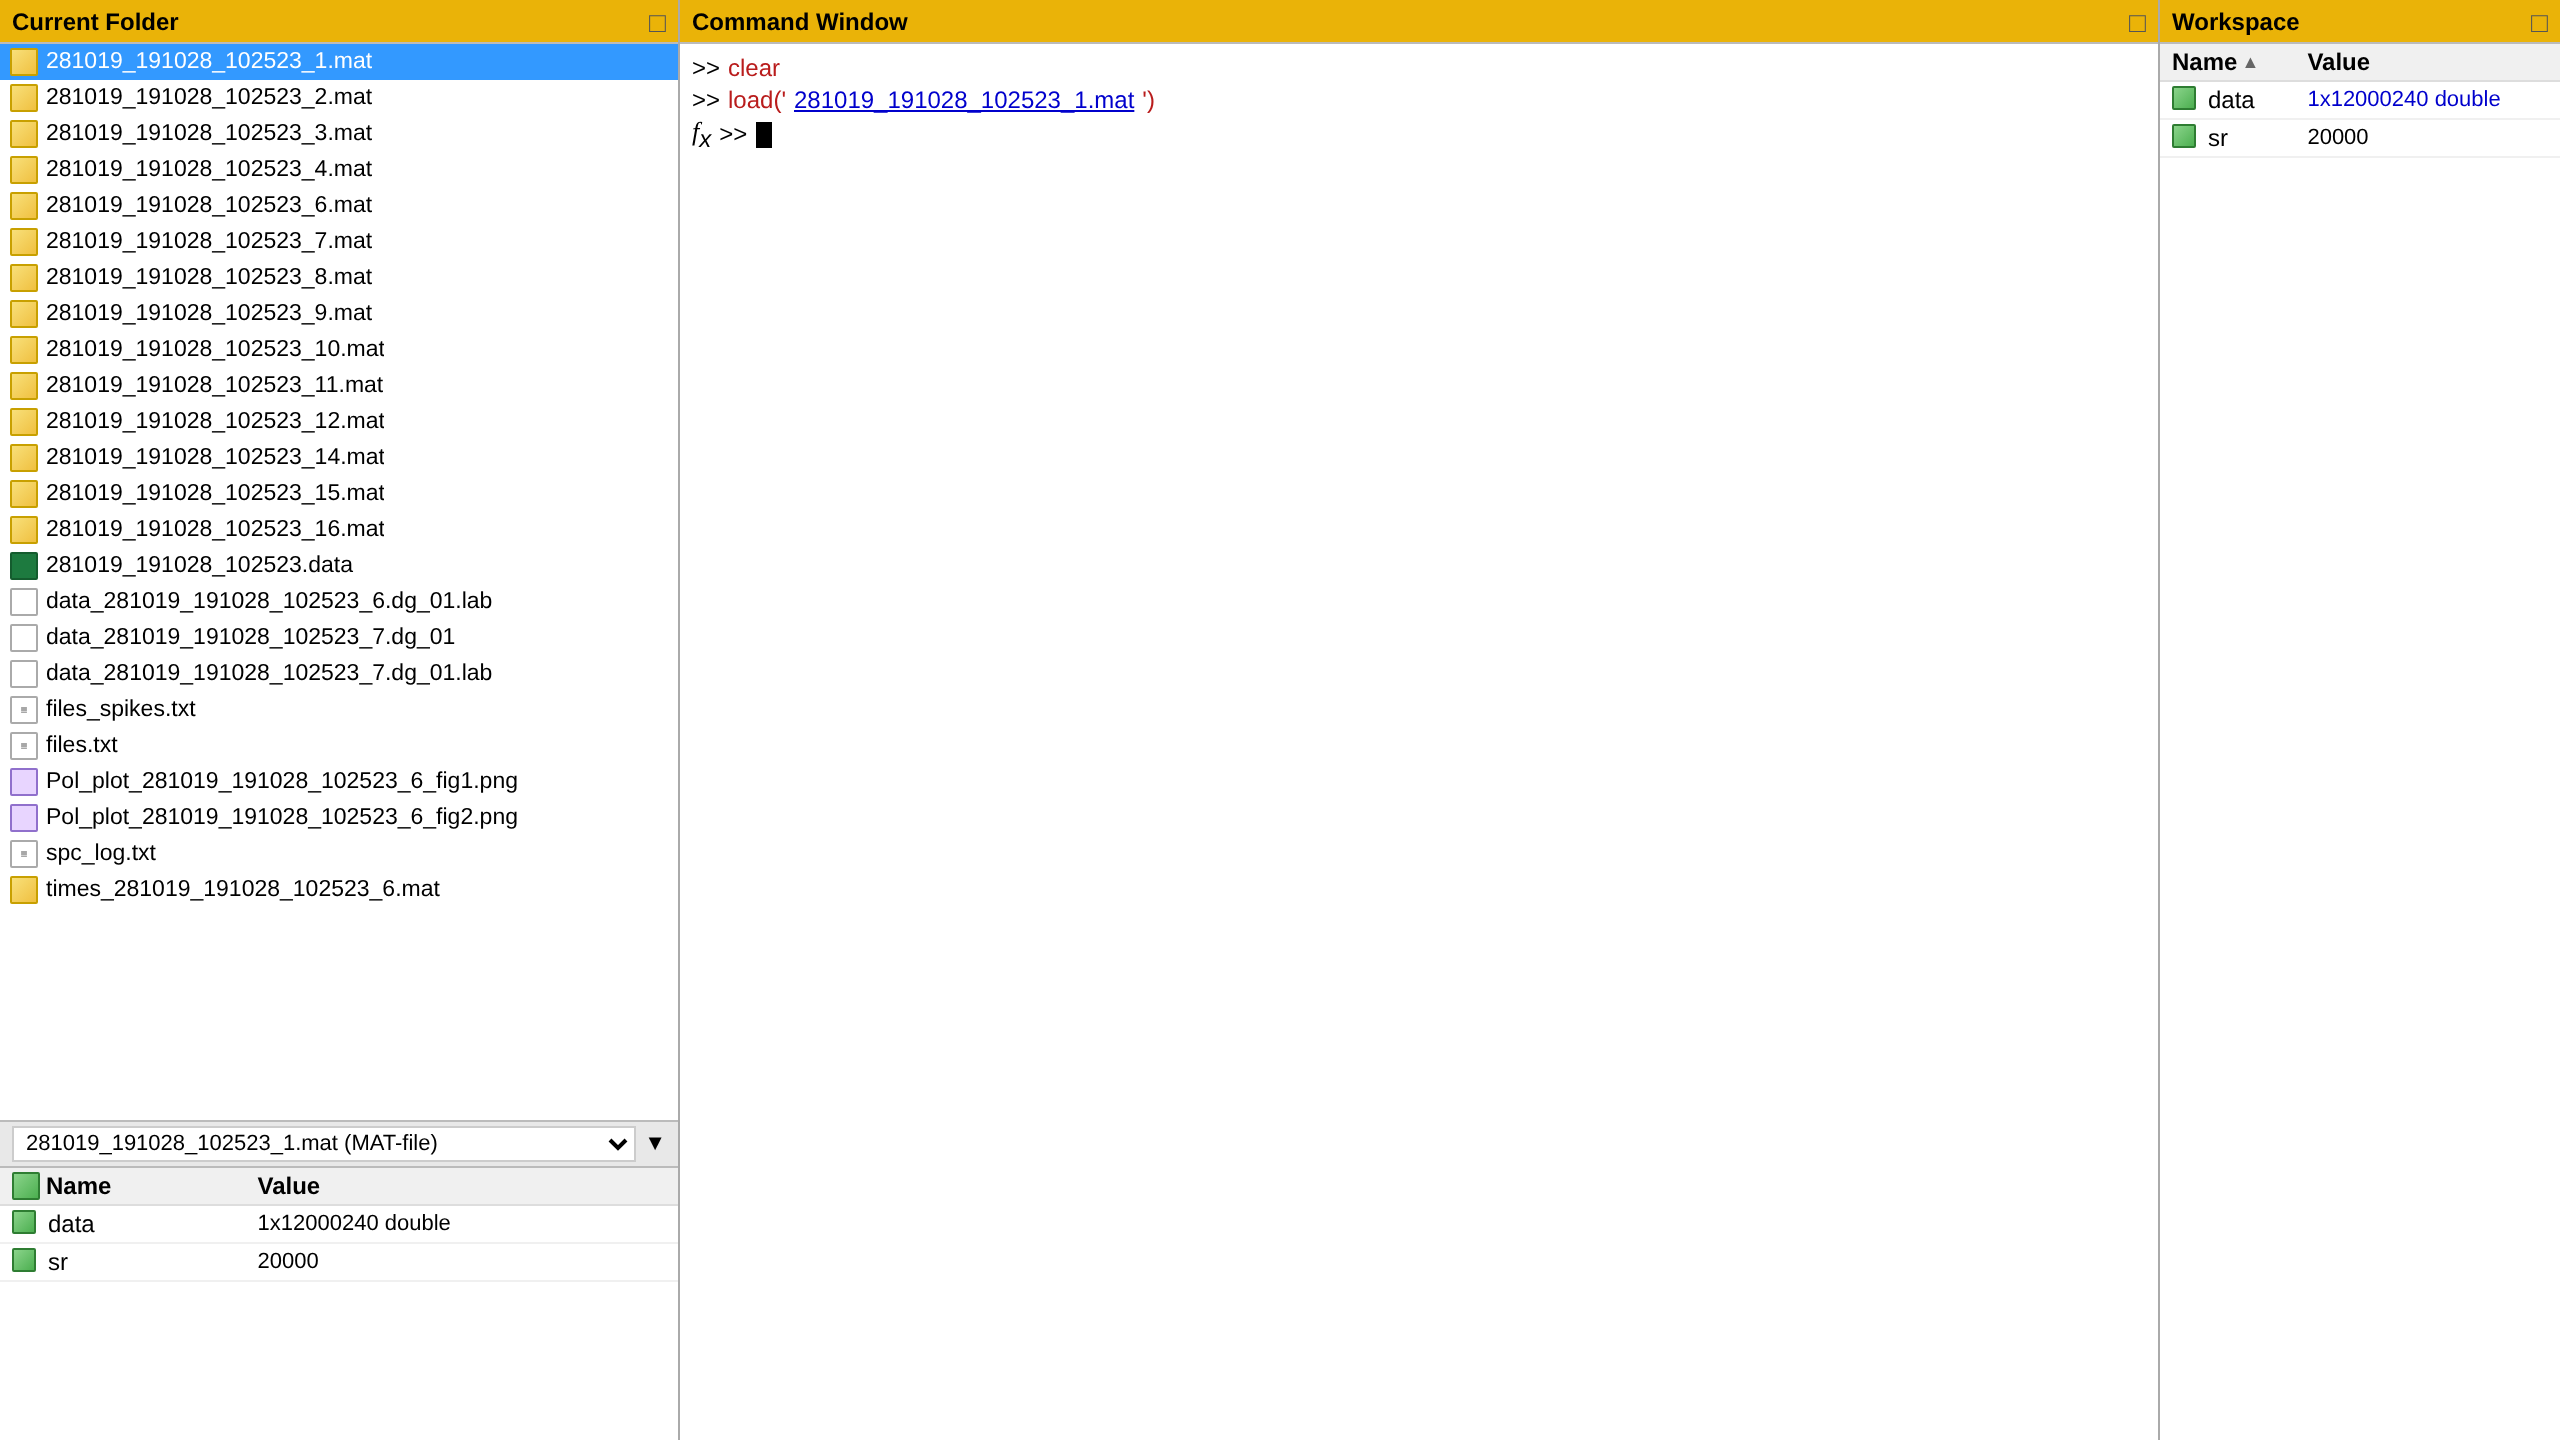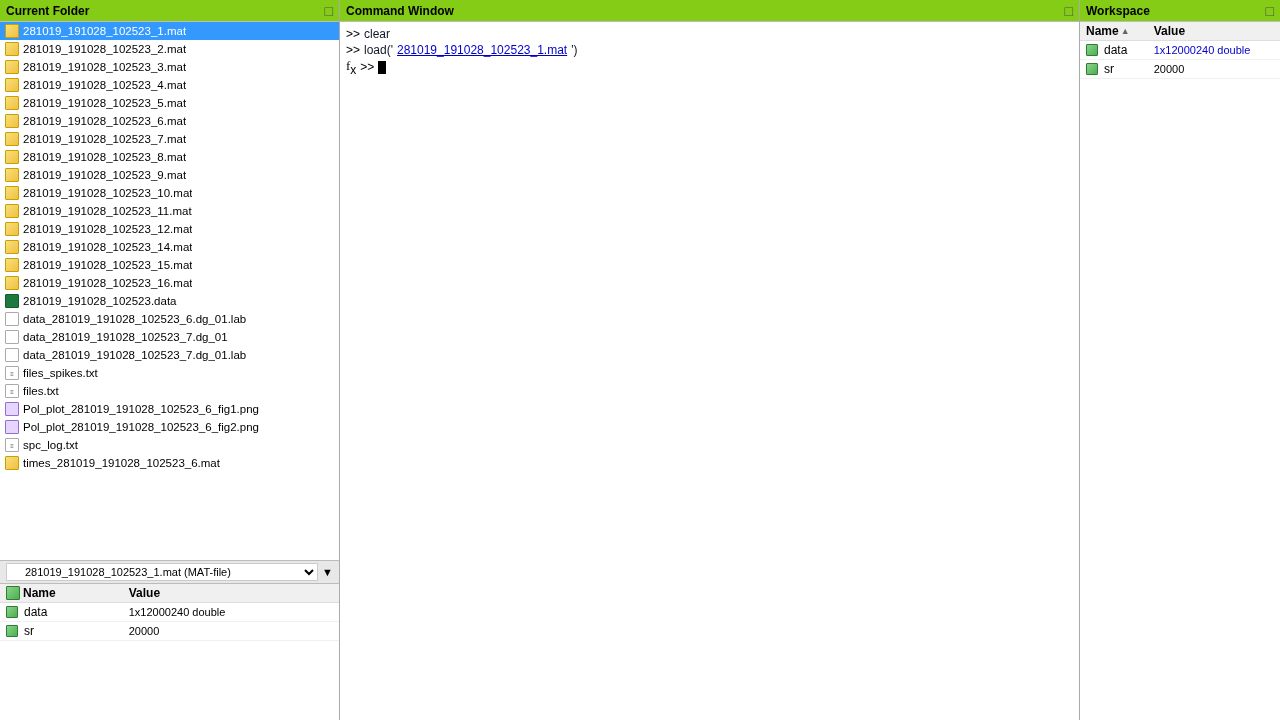--- a/index.html
+++ b/index.html
@@ -18,21 +18,21 @@
       display: flex;
       flex-direction: column;
       border-right: 1px solid #aaa;
       background: #fff;
     }
 
     .panel-header {
       display: flex;
       align-items: center;
       justify-content: space-between;
-      background: #84cc16;
+      background: #eab308;
       border-bottom: 1px solid #bbb;
       padding: 3px 6px;
       font-weight: bold;
       font-size: 12px;
       min-height: 22px;
     }
 
     .panel-header-title {
       display: flex;
       align-items: center;
@@ -95,21 +95,21 @@
       display: flex;
       align-items: center;
       justify-content: space-between;
       min-height: 22px;
     }
 
     .file-detail-selector {
       border: 1px solid #ccc;
       background: #fff;
       font-size: 11px;
-      padding: 1px 14px;
+      padding: 1px 2px;
       flex: 1;
     }
 
     .detail-table {
       width: 100%;
       border-collapse: collapse;
     }
 
     .detail-table th {
       background: #f0f0f0;
@@ -146,26 +146,27 @@
     }
 
     .cmd-line {
       display: flex;
       align-items: center;
       min-height: 16px;
       gap: 4px;
     }
 
     .cmd-prompt { color: #000; }
-    .cmd-text { color: #0f172a; }
+    .cmd-text { color: #b91c1c; }
     .cmd-link { color: #0000cc; text-decoration: underline; cursor: pointer; }
     .cmd-cursor { display: inline-block; width: 8px; height: 13px; background: #000; vertical-align: middle; }
     .cmd-fx {
       font-size: 13px;
       color: #000;
+      font-style: italic;
       font-family: serif;
     }
 
     
     .right-panel {
       width: 200px;
       display: flex;
       flex-direction: column;
       background: #fff;
     }
@@ -283,21 +284,20 @@
     }
 
     .th-with-arrow {
       display: flex;
       align-items: center;
       gap: 2px;
     }
 
     .detail-icon-cell {
       display: flex;
-      align-items: center;
       gap: 3px;
     }
   </style>
 </head>
 <body>
 
 <div class="main-layout">
 
   <div class="left-panel">
     <div class="panel-header">
@@ -324,26 +324,20 @@
           <span class="file-icon">
             <span class="icon-mat"></span>
           </span>
           <span class="file-name">281019_191028_102523_3.mat</span>
         </div>
         <div class="file-item">
           <span class="file-icon">
             <span class="icon-mat"></span>
           </span>
           <span class="file-name">281019_191028_102523_4.mat</span>
-        </div>
-        <div class="file-item">
-          <span class="file-icon">
-            <span class="icon-mat"></span>
-          </span>
-          <span class="file-name">281019_191028_102523_5.mat</span>
         </div>
         <div class="file-item">
           <span class="file-icon">
             <span class="icon-mat"></span>
           </span>
           <span class="file-name">281019_191028_102523_6.mat</span>
         </div>
         <div class="file-item">
           <span class="file-icon">
             <span class="icon-mat"></span>

